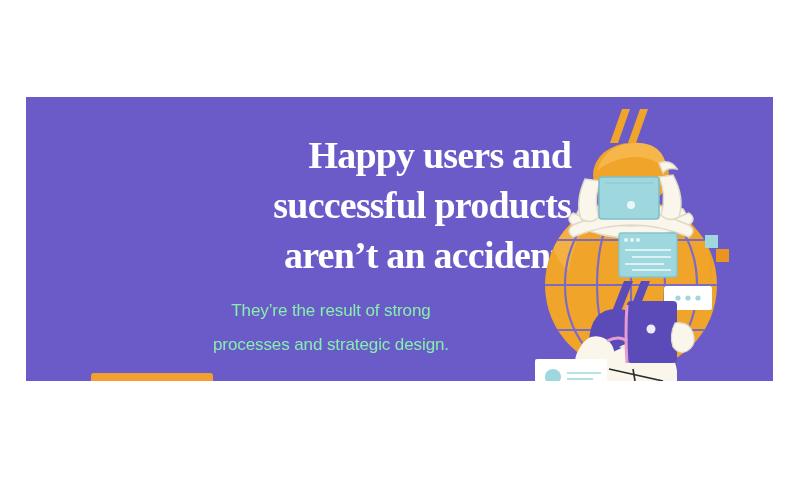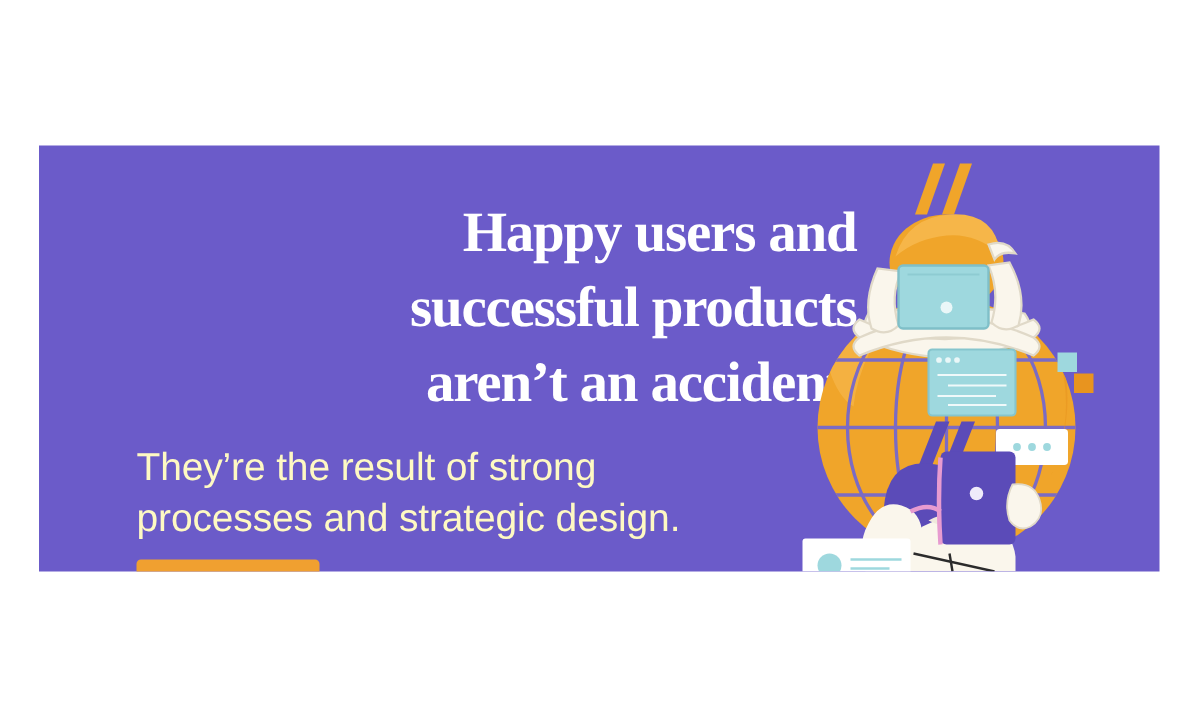--- a/index.html
+++ b/index.html
@@ -39,27 +39,28 @@
     font-family: Liberation Serif, serif;
     font-weight: 700;
     font-size: 38px;
     line-height: 50px;
     letter-spacing: -0.8px;
     white-space: pre-line;
     text-align: right;
   }
   #hero-subheadline {
     margin: 14px 0 0 0;
-    color: #fef9c3;
+    color: #86efac;
     font-family: "Liberation Sans", sans-serif;
     font-weight: 400;
-    font-size: 26px;
+    font-size: 17px;
     line-height: 34px;
     letter-spacing: -0.1px;
     white-space: pre-line;
+    text-align: center;
   }
 
   
   #hero-cta-button {
     position: absolute;
     left: 65px;
     top: 276px;
     width: 122px;
     height: 44px;
     background: #F0A030;

